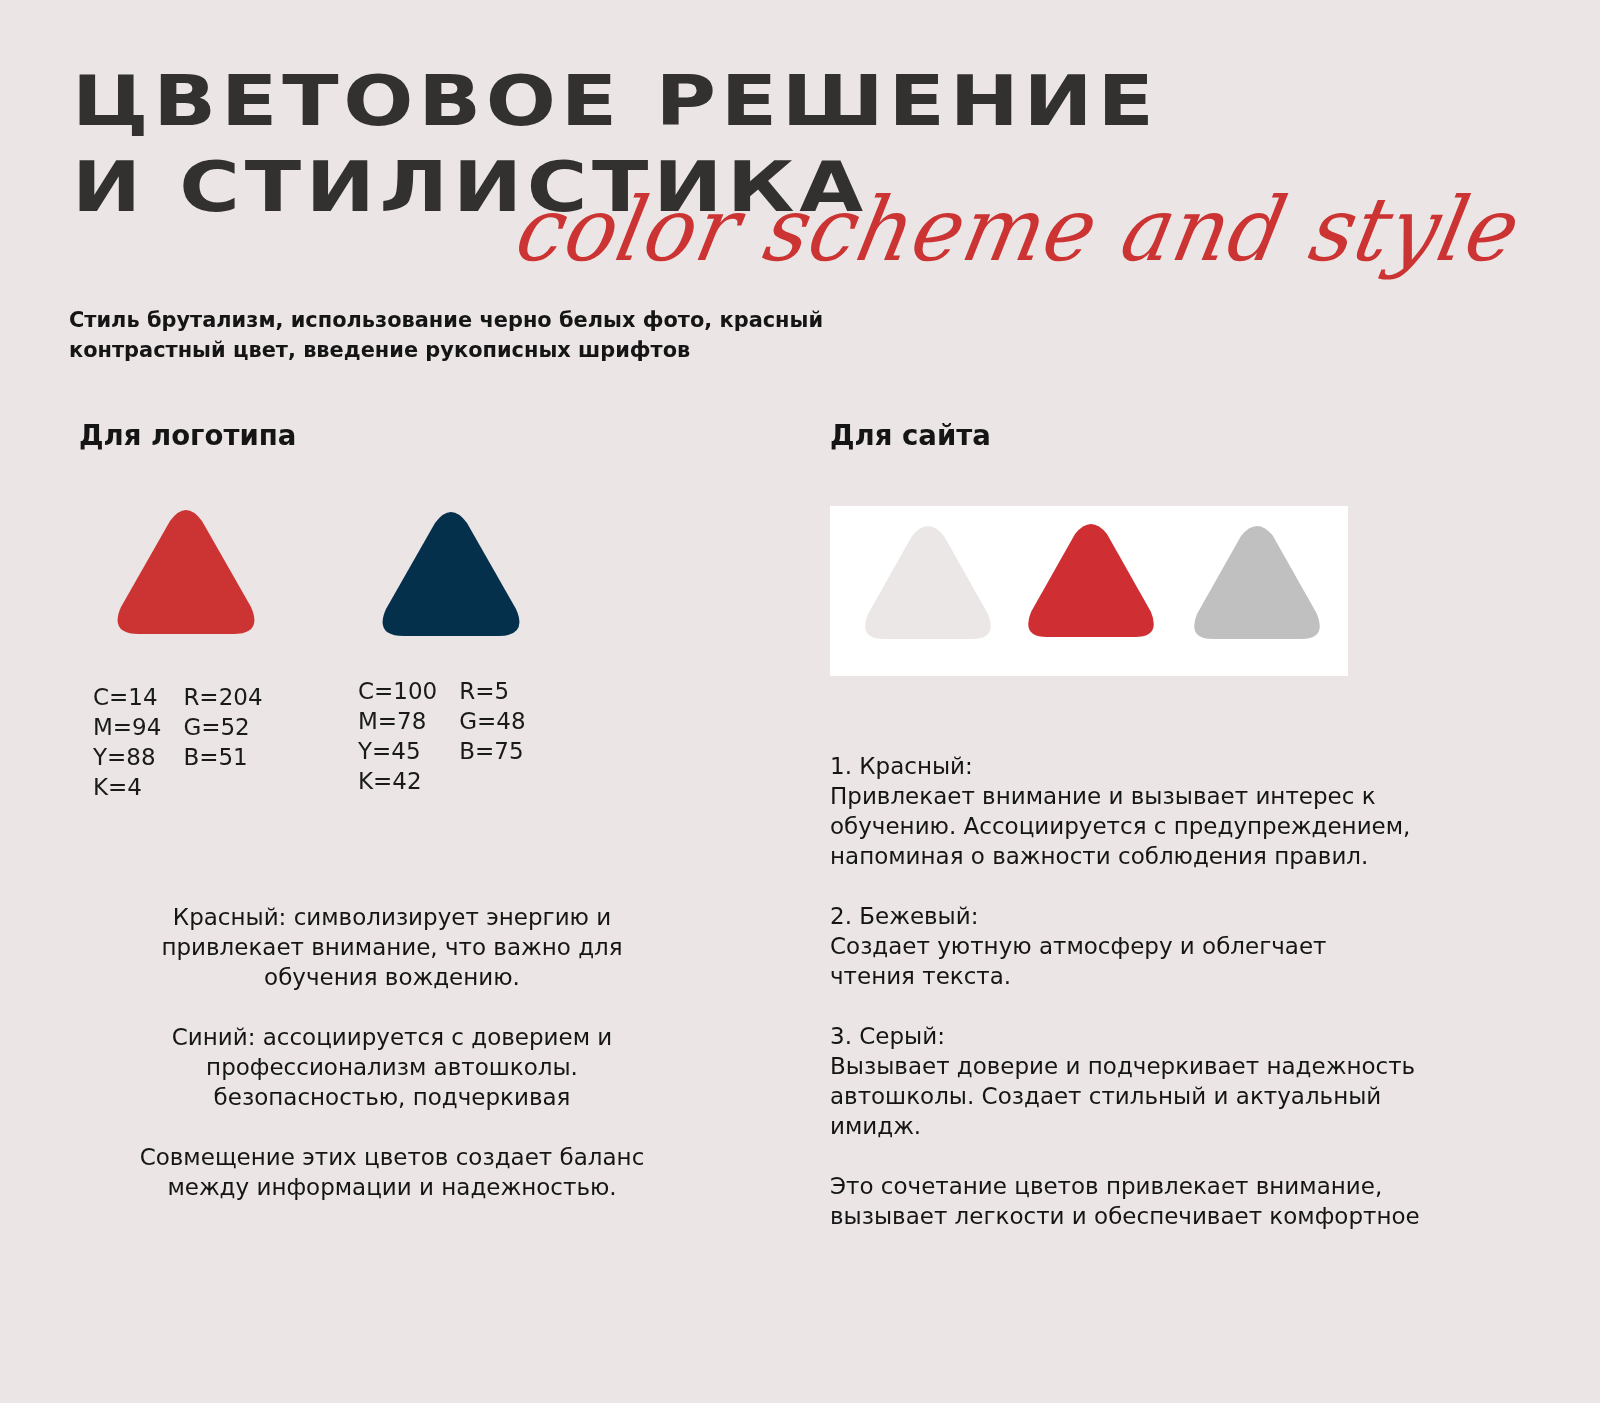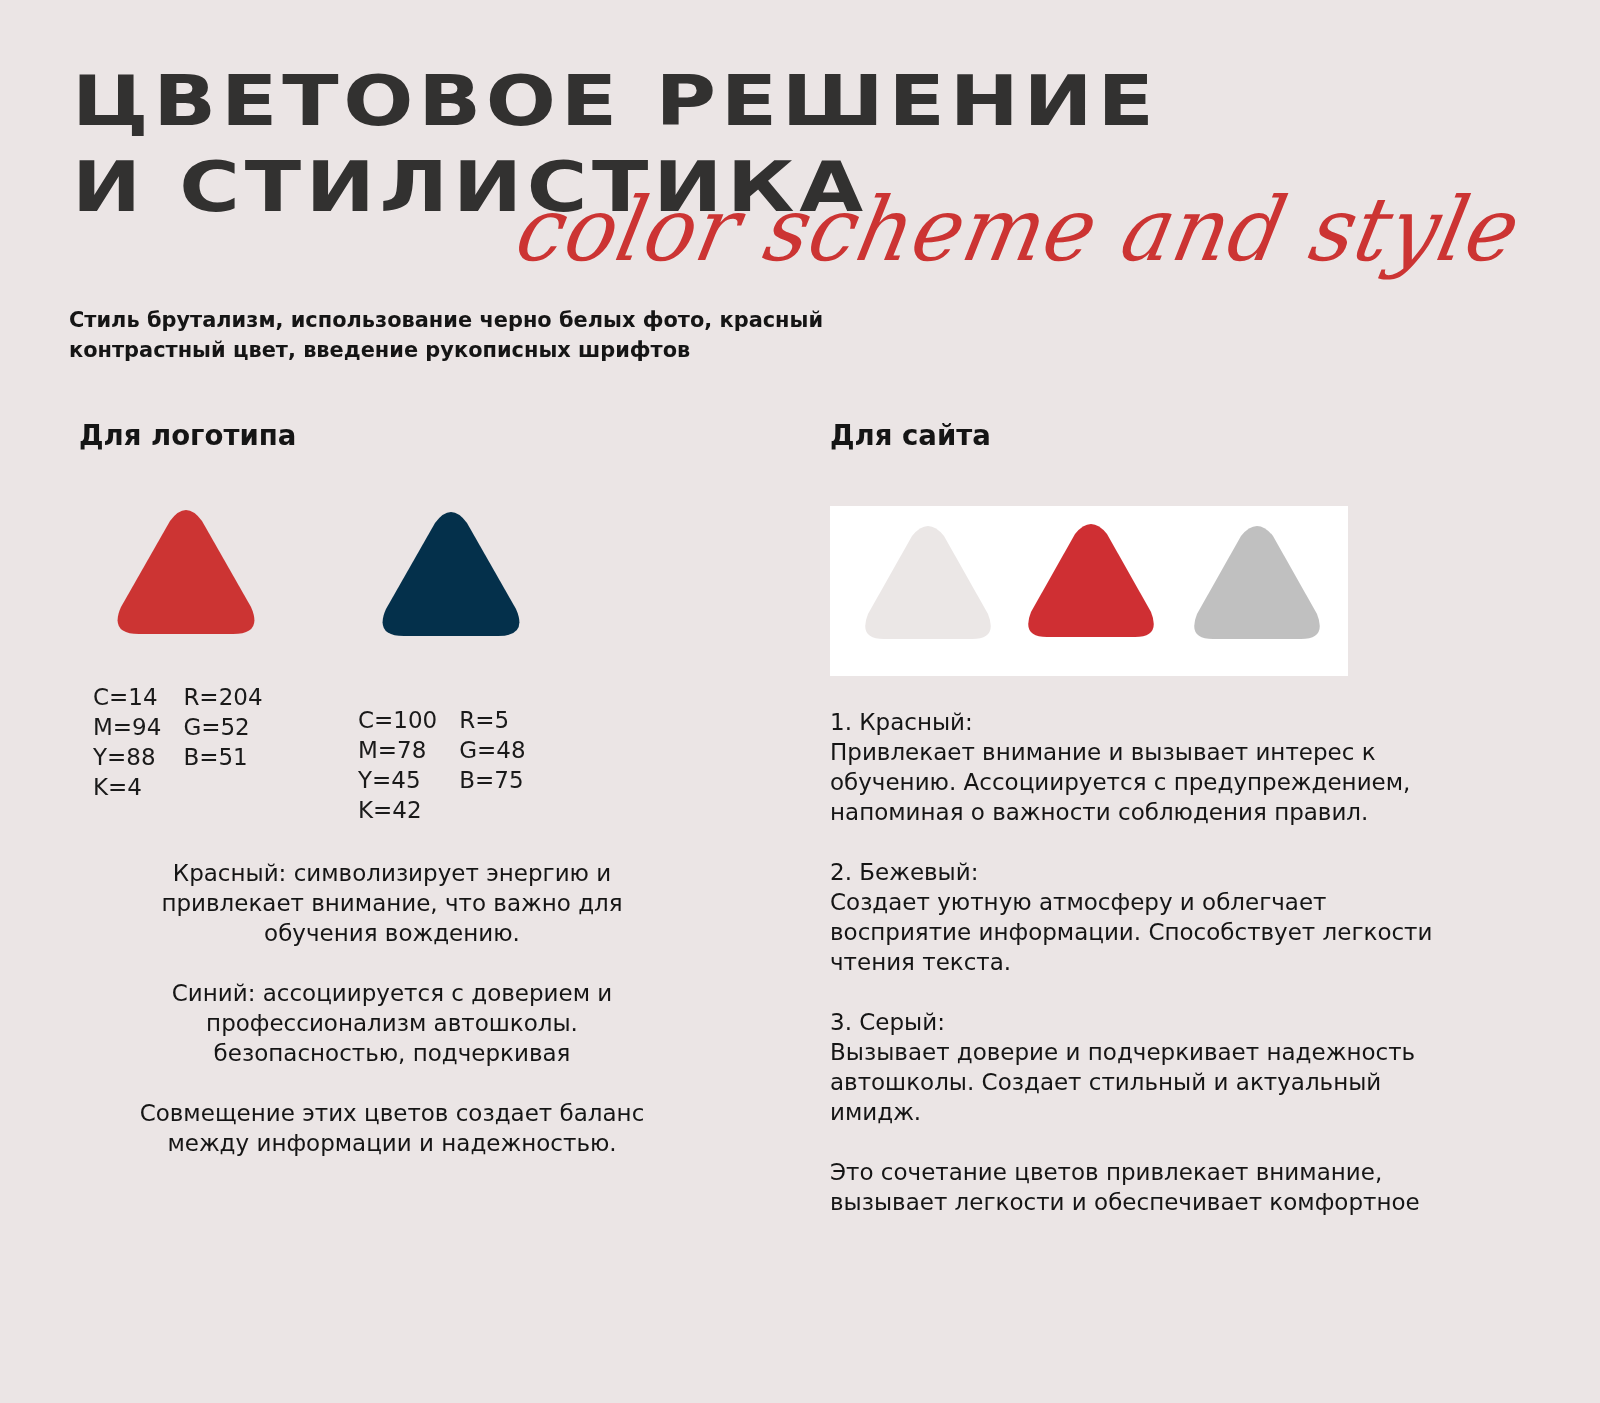--- a/index.html
+++ b/index.html
@@ -54,31 +54,32 @@
     .tri { position: absolute; }
 
     .spec {
       position: absolute;
       font-size: 23px; line-height: 30px;
       display: grid; grid-template-columns: auto auto; column-gap: 22px;
       color: #1a1a1a;
     }
     .spec div { white-space: nowrap; }
     .spec-1 { left: 93px; top: 682px; }
-    .spec-2 { left: 358px; top: 705px; }
+    .spec-2 { left: 358px; top: 676px; }
 
     .site-box {
       position: absolute; left: 830px; top: 506px;
       width: 518px; height: 170px; background: #ffffff;
     }
 
     .text-block {
       position: absolute;
       font-size: 23px; line-height: 30px;
       font-weight: 500;
+      margin-top: 44px;
     }
     .text-block p { margin: 0 0 30px 0; }
     .text-block p span { display: block; }
     .left-text { left: 72px; top: 858px; width: 640px; text-align: center; }
     .right-text { left: 830px; top: 707px; width: 700px; }
   </style>
 </head>
 <body>
 
 <h1 class="title">
@@ -157,21 +158,20 @@
 <div class="text-block right-text">
   <p>
     <span>1. Красный:</span>
     <span>Привлекает внимание и вызывает интерес к</span>
     <span>обучению. Ассоциируется с предупреждением,</span>
     <span>напоминая о важности соблюдения правил.</span>
   </p>
   <p>
     <span>2. Бежевый:</span>
     <span>Создает уютную атмосферу и облегчает</span>
-    <span>восприятие информации. Способствует легкости</span>
     <span>чтения текста.</span>
   </p>
   <p>
     <span>3. Серый:</span>
     <span>Вызывает доверие и подчеркивает надежность</span>
     <span>автошколы. Создает стильный и актуальный</span>
     <span>имидж.</span>
   </p>
   <p>
     <span>Это сочетание цветов привлекает внимание,</span>

